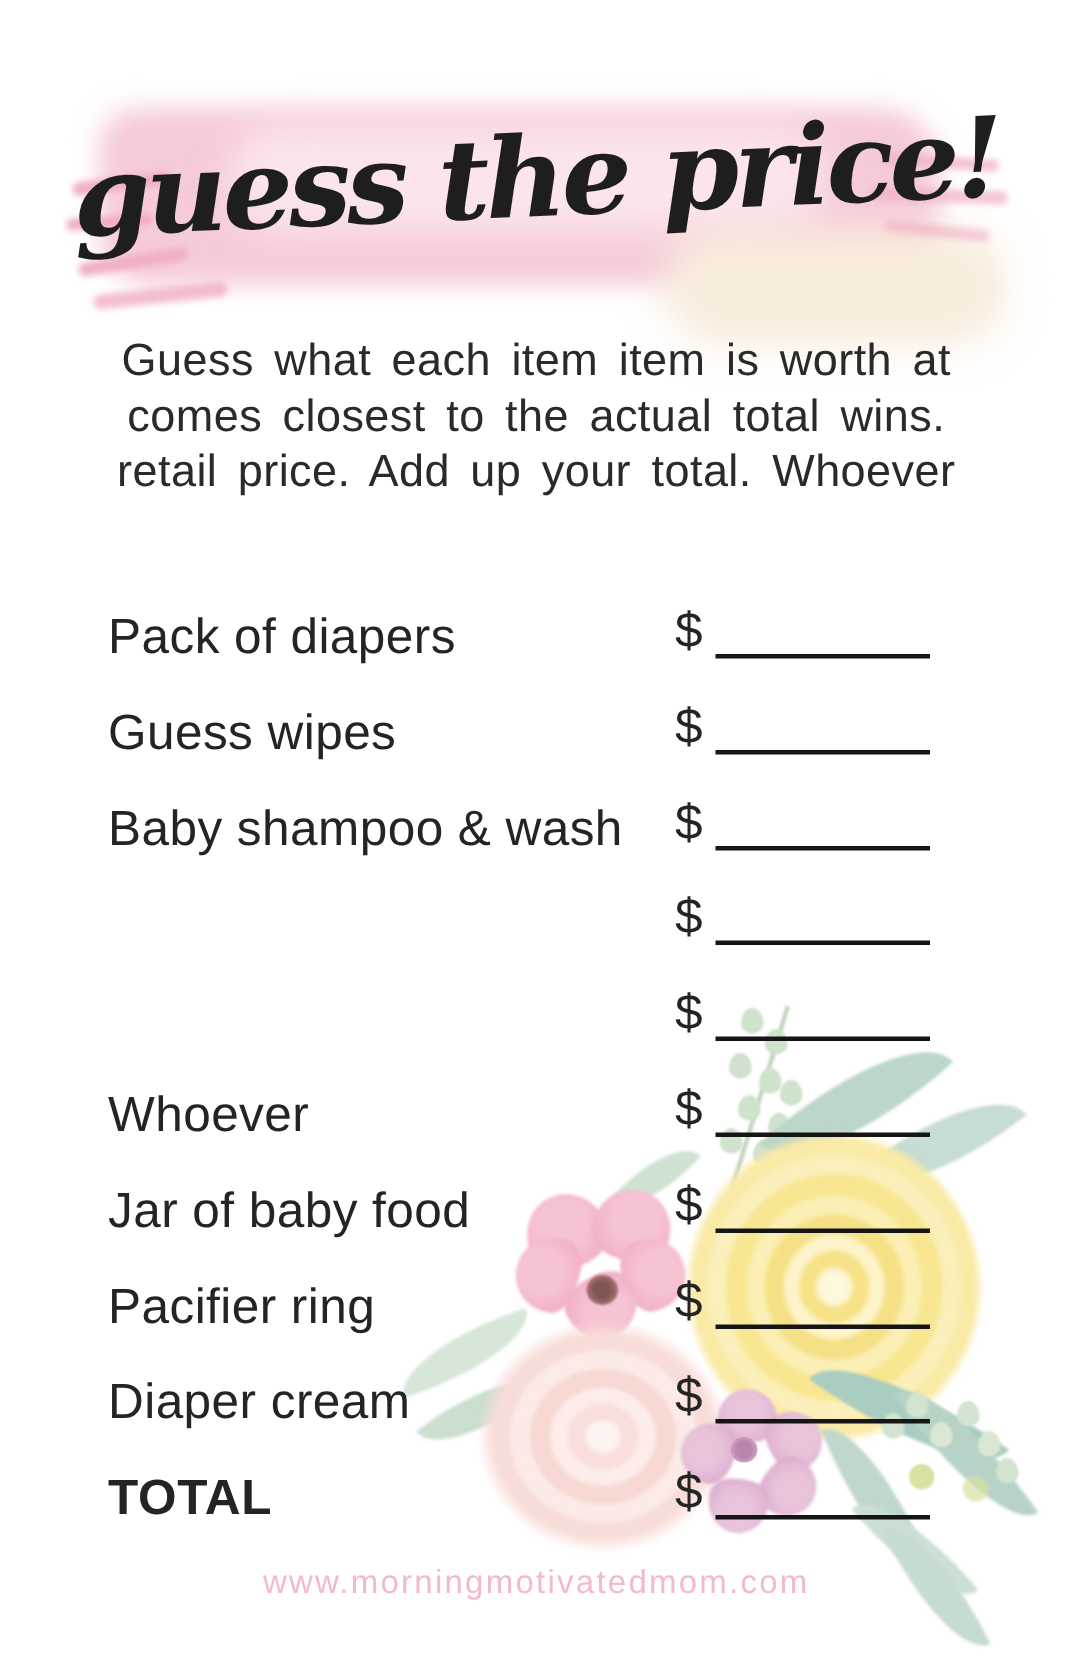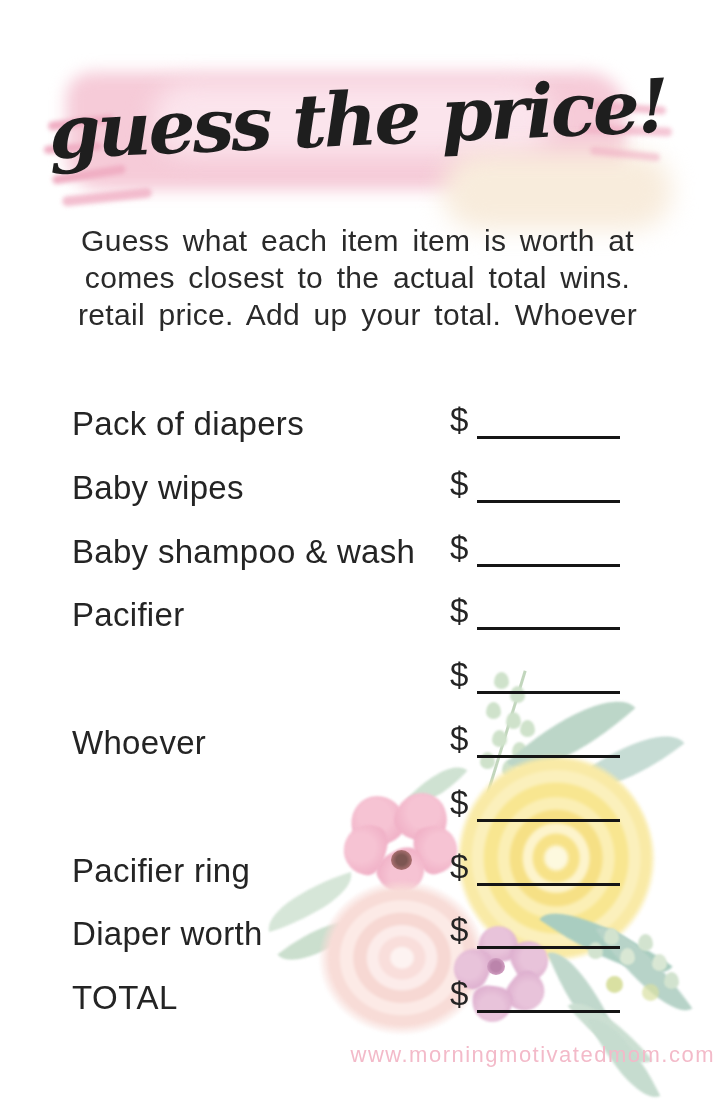--- a/index.html
+++ b/index.html
@@ -35,27 +35,27 @@
   .instructions{
     position:absolute;left:28px;right:28px;top:222px;z-index:5;
     text-align:center;font-size:30px;line-height:37px;color:#2a2a2a;
     letter-spacing:.3px;word-spacing:5px;
   }
 
   
   .list{position:absolute;left:72px;top:398px;width:548px;z-index:5;}
   .row{position:relative;height:63.8px;}
   .row .label{position:absolute;left:0;top:7px;font-size:33px;letter-spacing:.3px;white-space:nowrap;}
-  .row.total .label{font-weight:normal;letter-spacing:.5px;}
+  .row.total .label{font-weight:bold;letter-spacing:.5px;}
   .price{position:absolute;left:378px;top:3px;font-size:33px;white-space:nowrap;}
   .blank{display:inline-block;width:143px;height:35px;margin-left:9px;
     border-bottom:3px solid #151515;vertical-align:top;}
 
   
-  .footer{position:absolute;left:0;right:0;top:1042px;z-index:5;text-align:right;
+  .footer{position:absolute;left:0;right:0;top:1042px;z-index:5;text-align:center;
     font-size:22px;letter-spacing:1.5px;color:var(--footer-pink,#f3bac9);}
 
   
   .bouquet{position:absolute;inset:0;z-index:1;}
   .leaf{position:absolute;filter:blur(1px);}
   .la{left:505px;top:712px;width:132px;height:46px;background:var(--leaf-sage,#bcd6c8);
       border-radius:0 100% 0 100%;transform:rotate(-42deg);}
   .lb{left:572px;top:742px;width:112px;height:40px;background:#c6dcd4;
       border-radius:0 100% 0 100%;transform:rotate(-38deg);}
   .lc{left:406px;top:772px;width:62px;height:26px;background:#cfe2d2;
@@ -203,54 +203,54 @@
   </div>
 
   <div class="list">
 
     <div class="row">
       <span class="label">Pack of diapers</span>
       <span class="price"><span>$</span><span class="blank"></span></span>
     </div>
 
     <div class="row">
-      <span class="label">Baby wipes</span>
+      <span class="label">Guess wipes</span>
       <span class="price"><span>$</span><span class="blank"></span></span>
     </div>
 
     <div class="row">
       <span class="label">Baby shampoo &amp; wash</span>
       <span class="price"><span>$</span><span class="blank"></span></span>
     </div>
 
     <div class="row">
-      <span class="label">Pacifier</span>
       <span class="price"><span>$</span><span class="blank"></span></span>
     </div>
 
     <div class="row">
       <span class="price"><span>$</span><span class="blank"></span></span>
     </div>
 
     <div class="row">
       <span class="label">Whoever</span>
       <span class="price"><span>$</span><span class="blank"></span></span>
     </div>
 
     <div class="row">
+      <span class="label">Jar of baby food</span>
       <span class="price"><span>$</span><span class="blank"></span></span>
     </div>
 
     <div class="row">
       <span class="label">Pacifier ring</span>
       <span class="price"><span>$</span><span class="blank"></span></span>
     </div>
 
     <div class="row">
-      <span class="label">Diaper worth</span>
+      <span class="label">Diaper cream</span>
       <span class="price"><span>$</span><span class="blank"></span></span>
     </div>
 
     <div class="row total">
       <span class="label">TOTAL</span>
       <span class="price"><span>$</span><span class="blank"></span></span>
     </div>
 
   </div>
 

